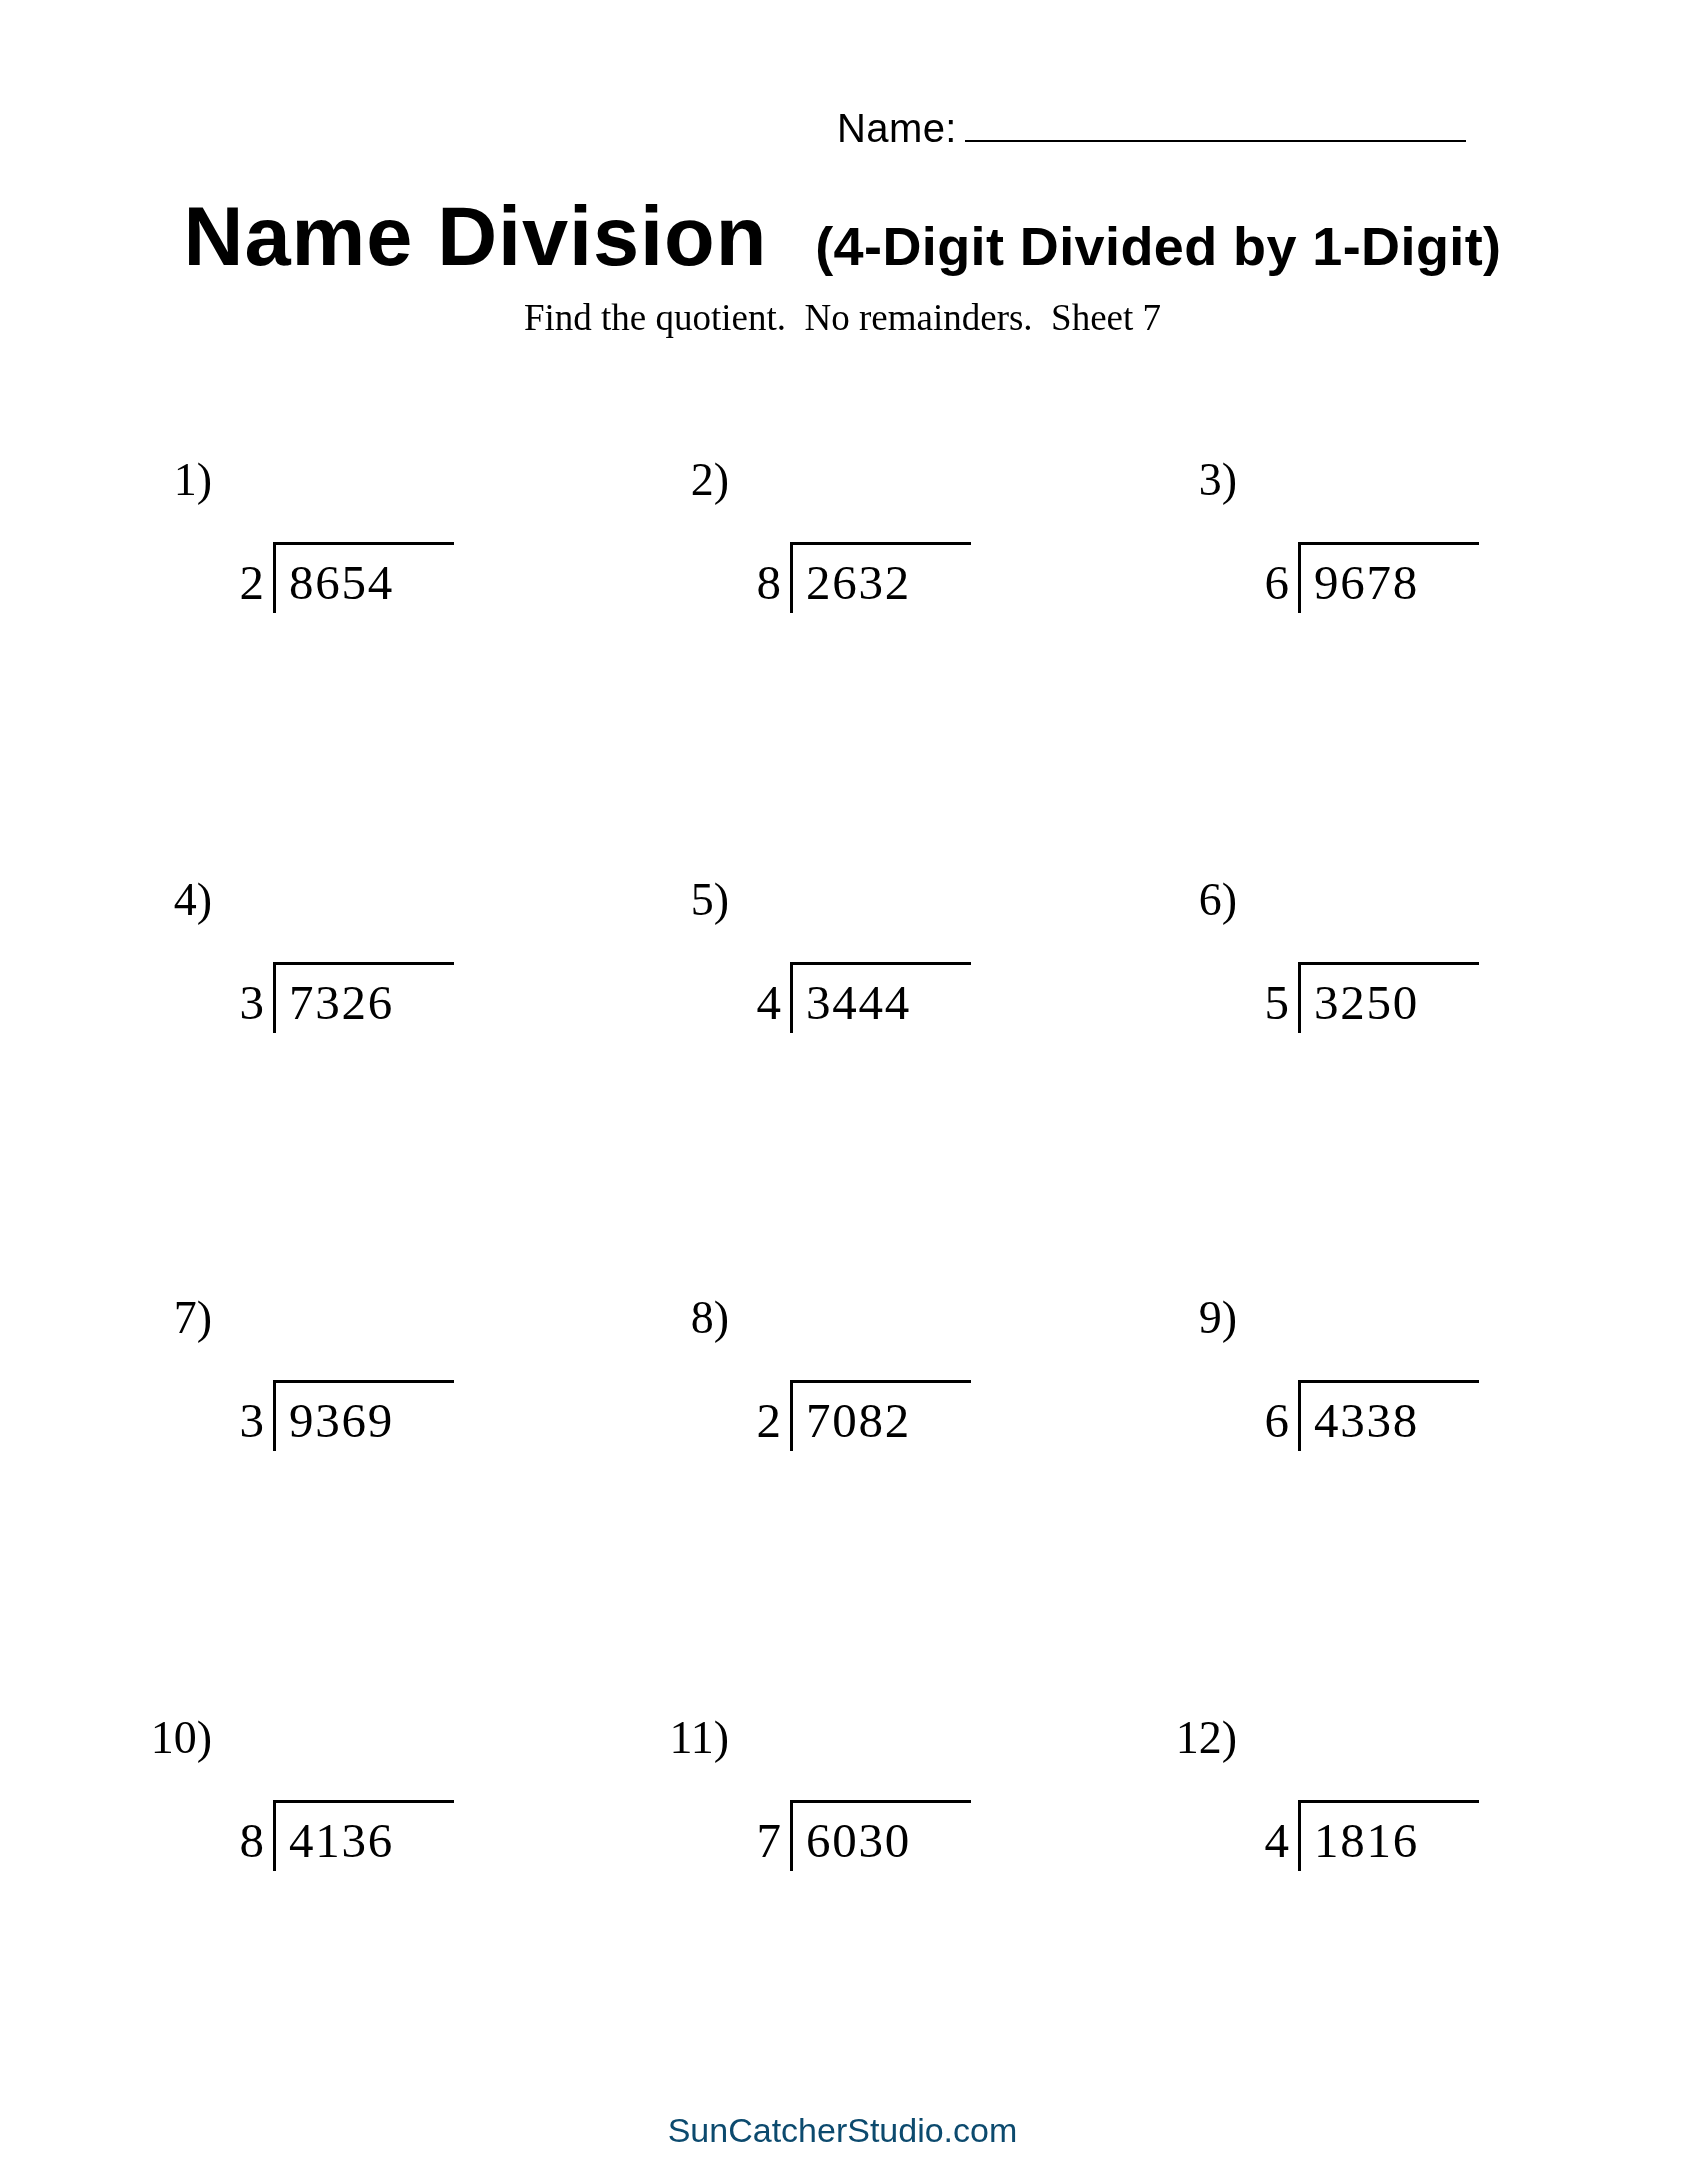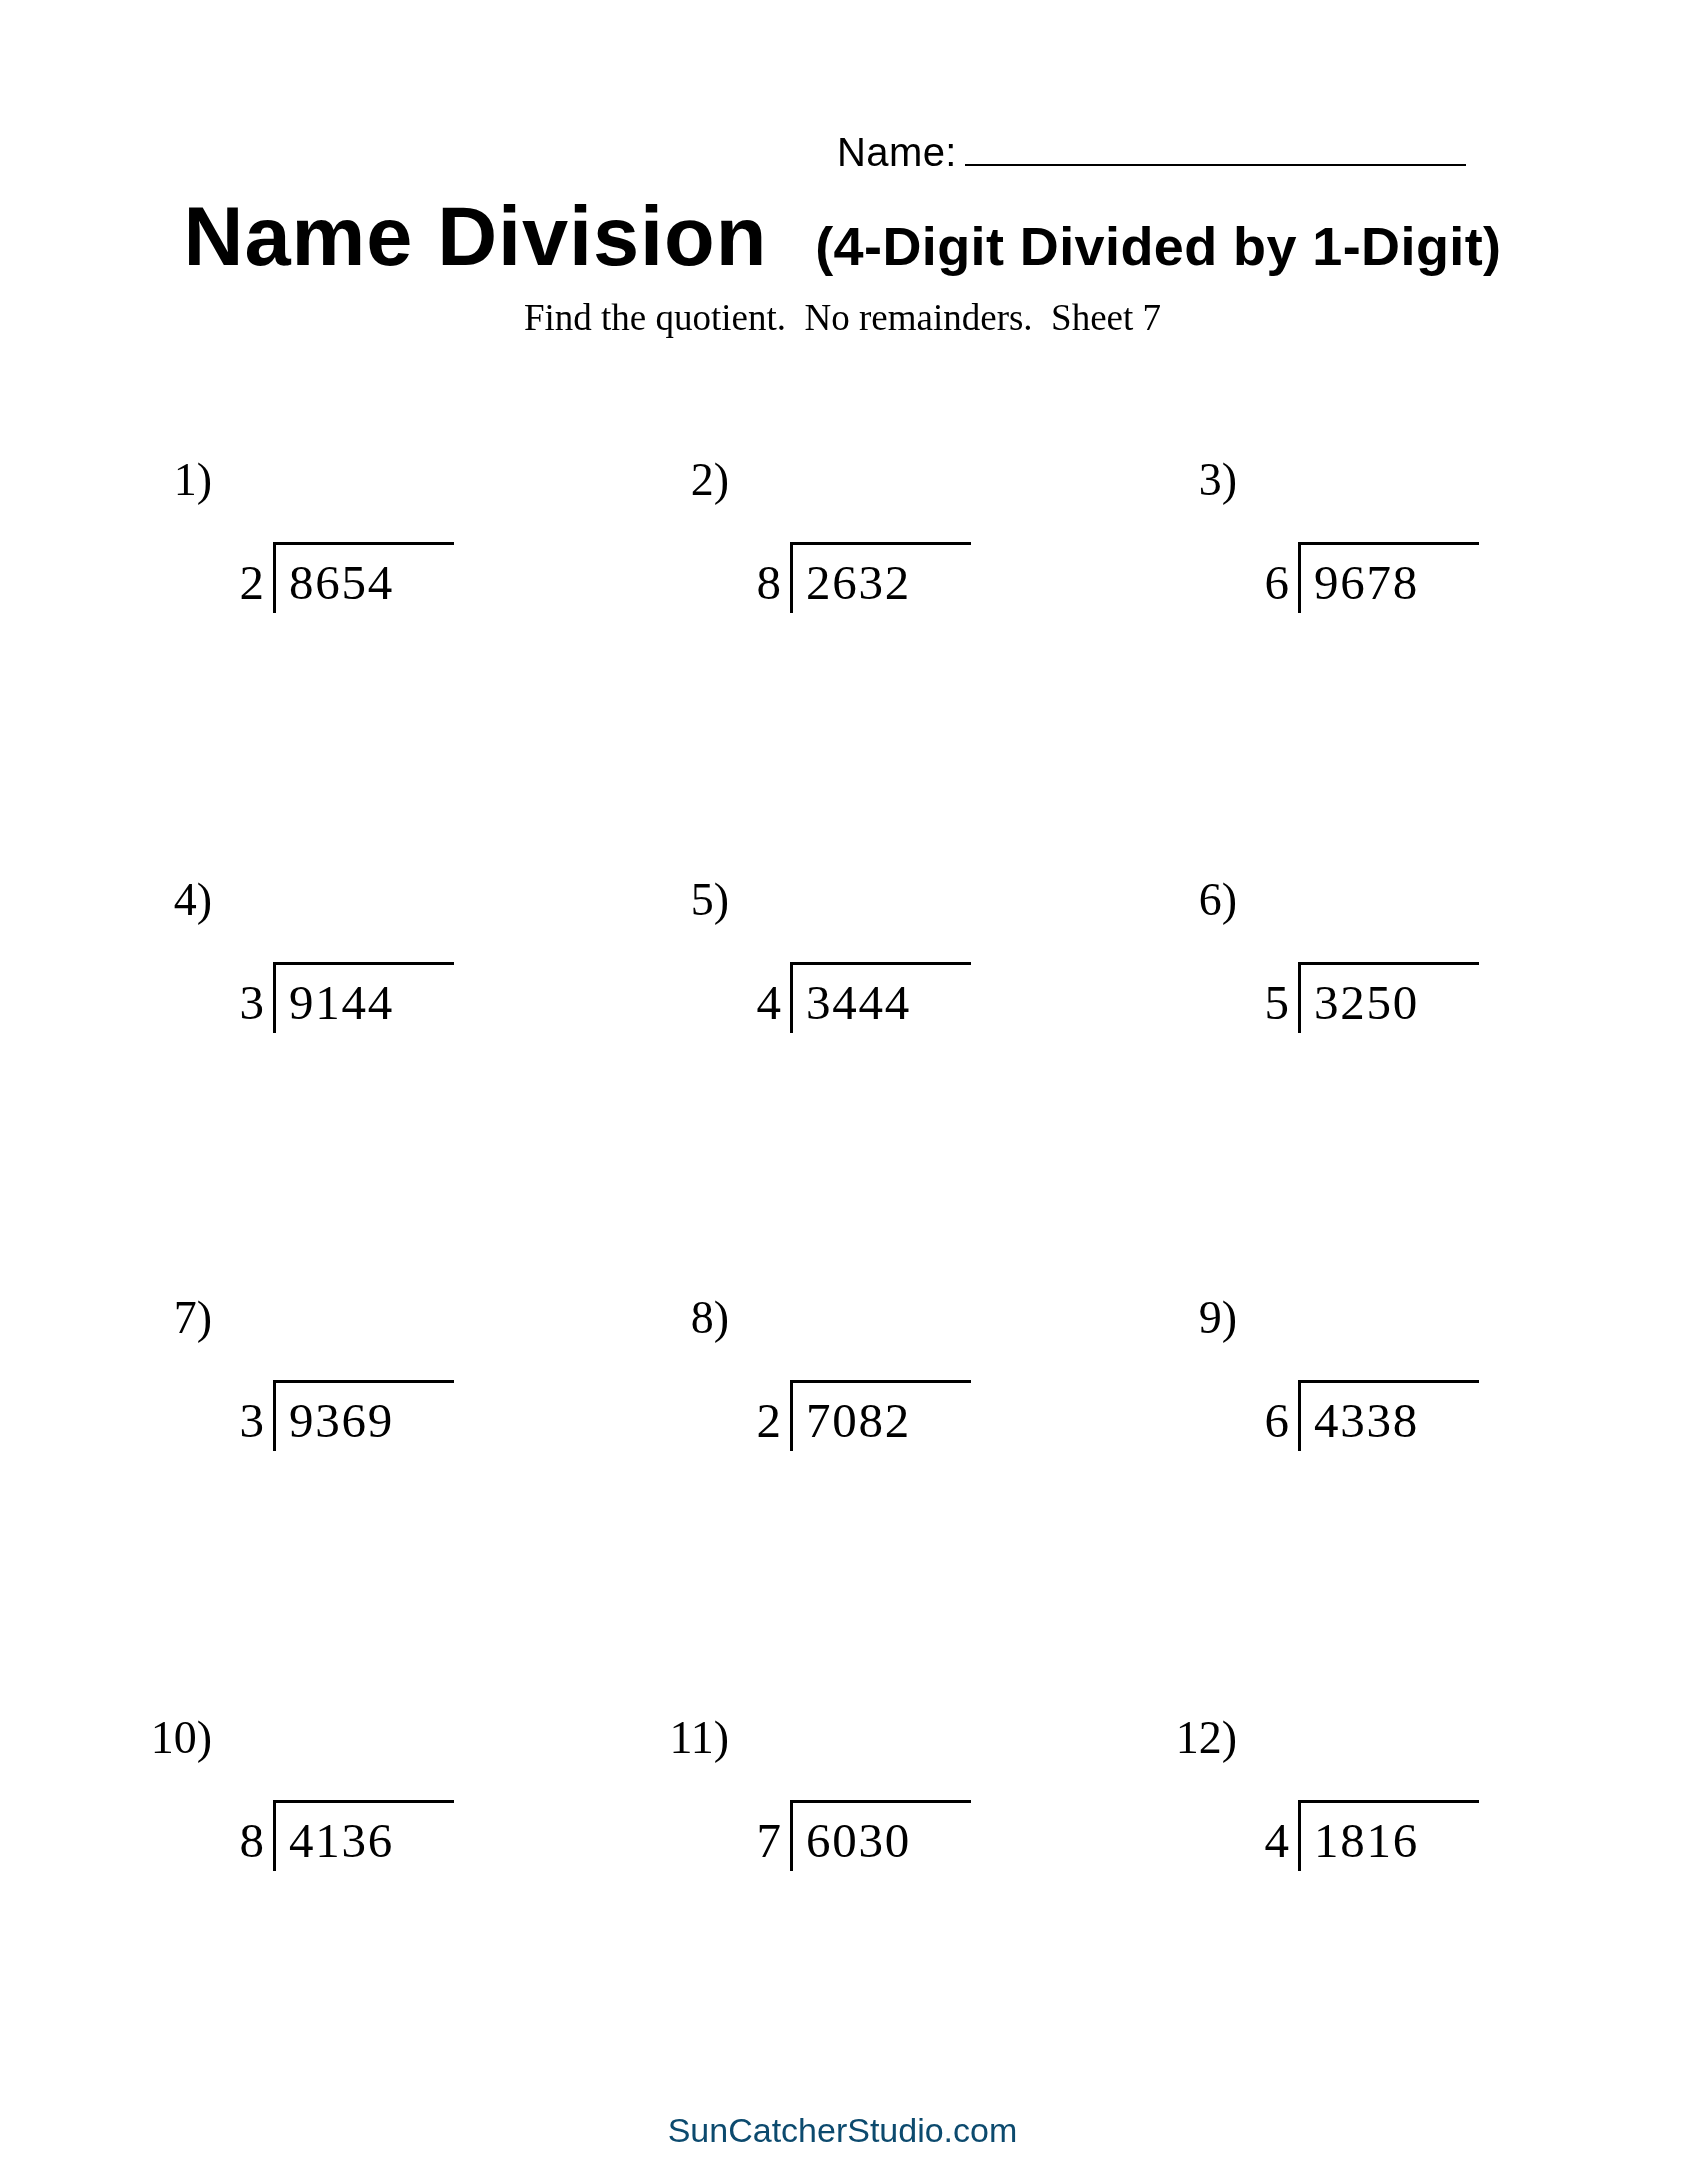--- a/index.html
+++ b/index.html
@@ -22,21 +22,21 @@
     letter-spacing: 0.4px;
   }
   .blank-line {
     display: inline-block;
     border-bottom: 2.6px solid #000000;
     height: 0.9em;
     margin-left: 8.5px;
   }
   .date-field { left: 194px; top: 109px; }
   .date-field .blank-line { width: 296px; }
-  .name-field { left: 837px; top: 128px; }
+  .name-field { left: 837px; top: 104px; }
   .name-field .blank-line { width: 501px; }
 
   
   .title-row {
     position: absolute;
     top: 189px;
     left: 0;
     width: 100%;
     text-align: center;
     white-space: nowrap;
@@ -149,21 +149,21 @@
     <div class="expr">
       <span class="divisor">6</span>
       <span class="dividend">9678</span>
     </div>
   </div>
 
   <div class="problem" style="left:135px;top:877px">
     <div class="pnum">4)</div>
     <div class="expr">
       <span class="divisor">3</span>
-      <span class="dividend">9144</span>
+      <span class="dividend">7326</span>
     </div>
   </div>
   <div class="problem" style="left:652px;top:877px">
     <div class="pnum">5)</div>
     <div class="expr">
       <span class="divisor">4</span>
       <span class="dividend">3444</span>
     </div>
   </div>
   <div class="problem" style="left:1160px;top:877px">

